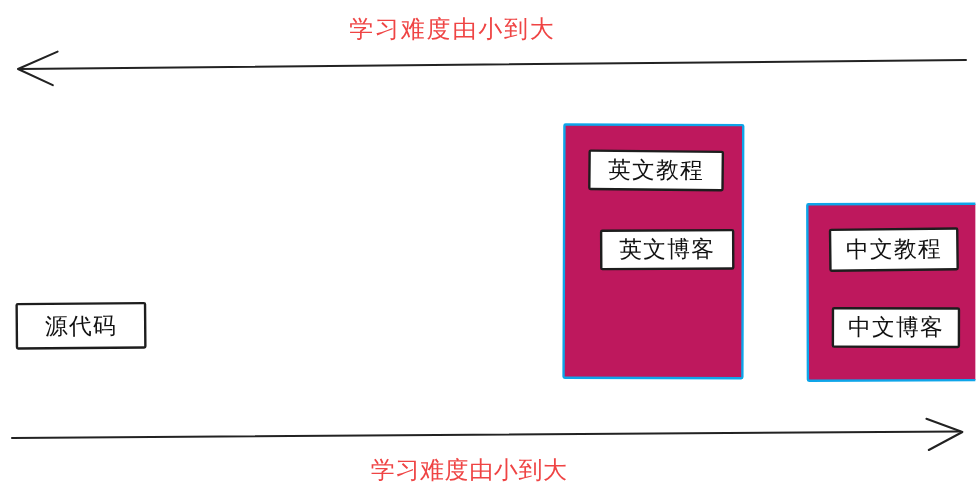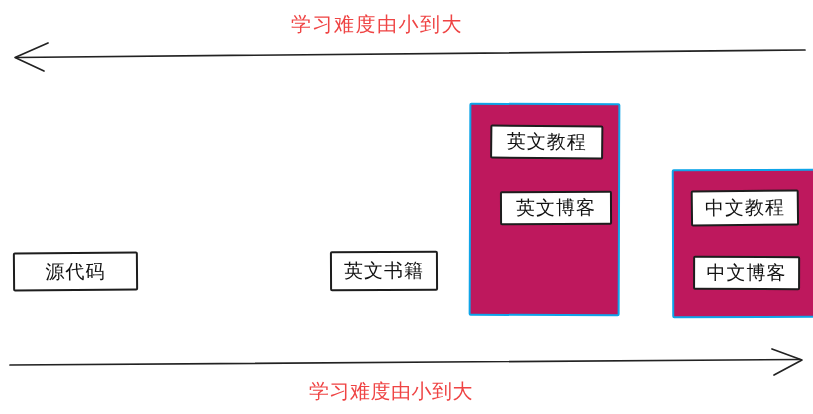--- a/index.html
+++ b/index.html
@@ -45,21 +45,21 @@
     letter-spacing: 1px;
     color: #111111;
     box-sizing: border-box;
     white-space: nowrap;
   }
   
   .r1 { transform: rotate(-0.45deg); }
   .r2 { transform: rotate(0.35deg); }
   .r3 { transform: rotate(-0.25deg); }
 
-  #box-source-code   { left: 13px;  top: 252px; width: 125px; height: 39px; }
+  #box-source-code   { left: 13px;  top: 252px; width: 109px; height: 39px; }
   #box-official-docs { left: 172px; top: 252px; width: 108px; height: 40px; }
   #box-english-books { left: 330px; top: 251px; width: 108px; height: 40px; }
 
   .group-box {
     position: absolute;
     border: 2px solid #0ea5e9;
     border-radius: 2px;
     background: #be185d;
     box-sizing: border-box;
   }
@@ -91,21 +91,20 @@
     </g>
   </svg>
 
   <div class="axis-label" id="top-axis-label">学习难度由小到大</div>
 
   <div class="axis-label" id="bottom-axis-label">学习难度由小到大</div>
 
   <div class="sketch-box r1" id="box-source-code">源代码</div>
 
 
-  <div class="sketch-box r3" id="box-english-books">英文书籍</div>
 
   <div class="group-box" id="resource-group-1">
     <div class="sketch-box r2" id="box-english-tutorial">英文教程</div>
     <div class="sketch-box r1" id="box-english-blog">英文博客</div>
   </div>
 
   <div class="group-box" id="resource-group-2">
     <div class="sketch-box r1" id="box-chinese-tutorial">中文教程</div>
     <div class="sketch-box r2" id="box-chinese-blog">中文博客</div>
   </div>

